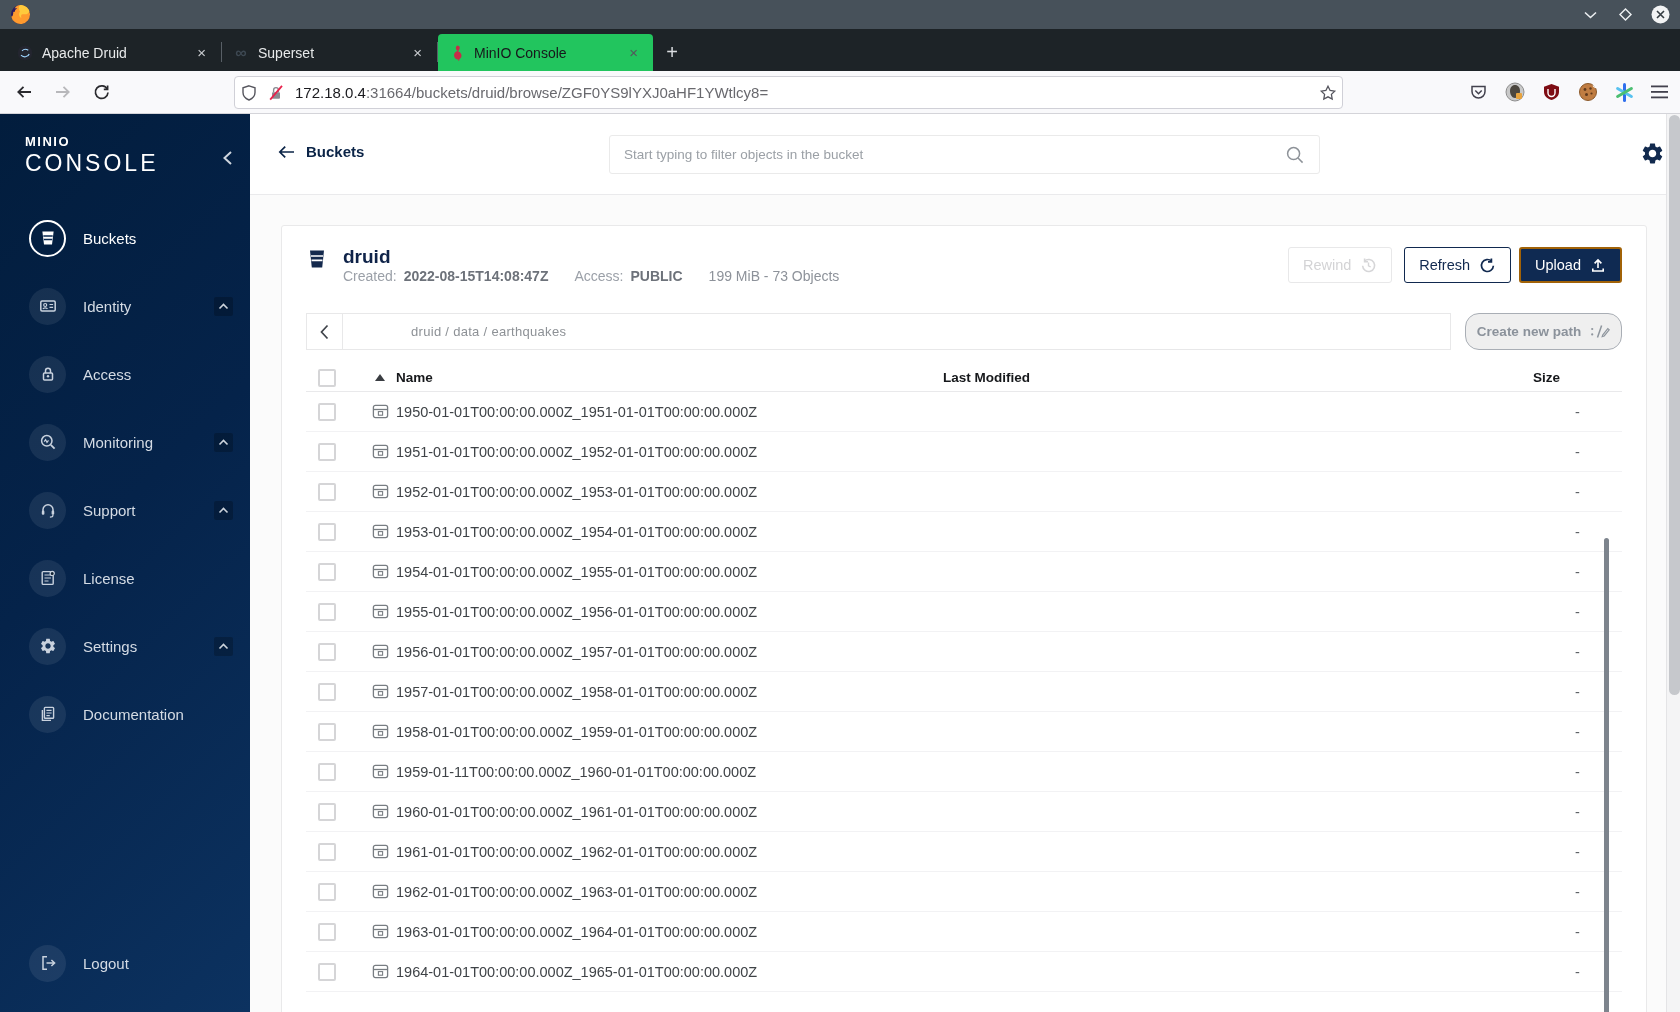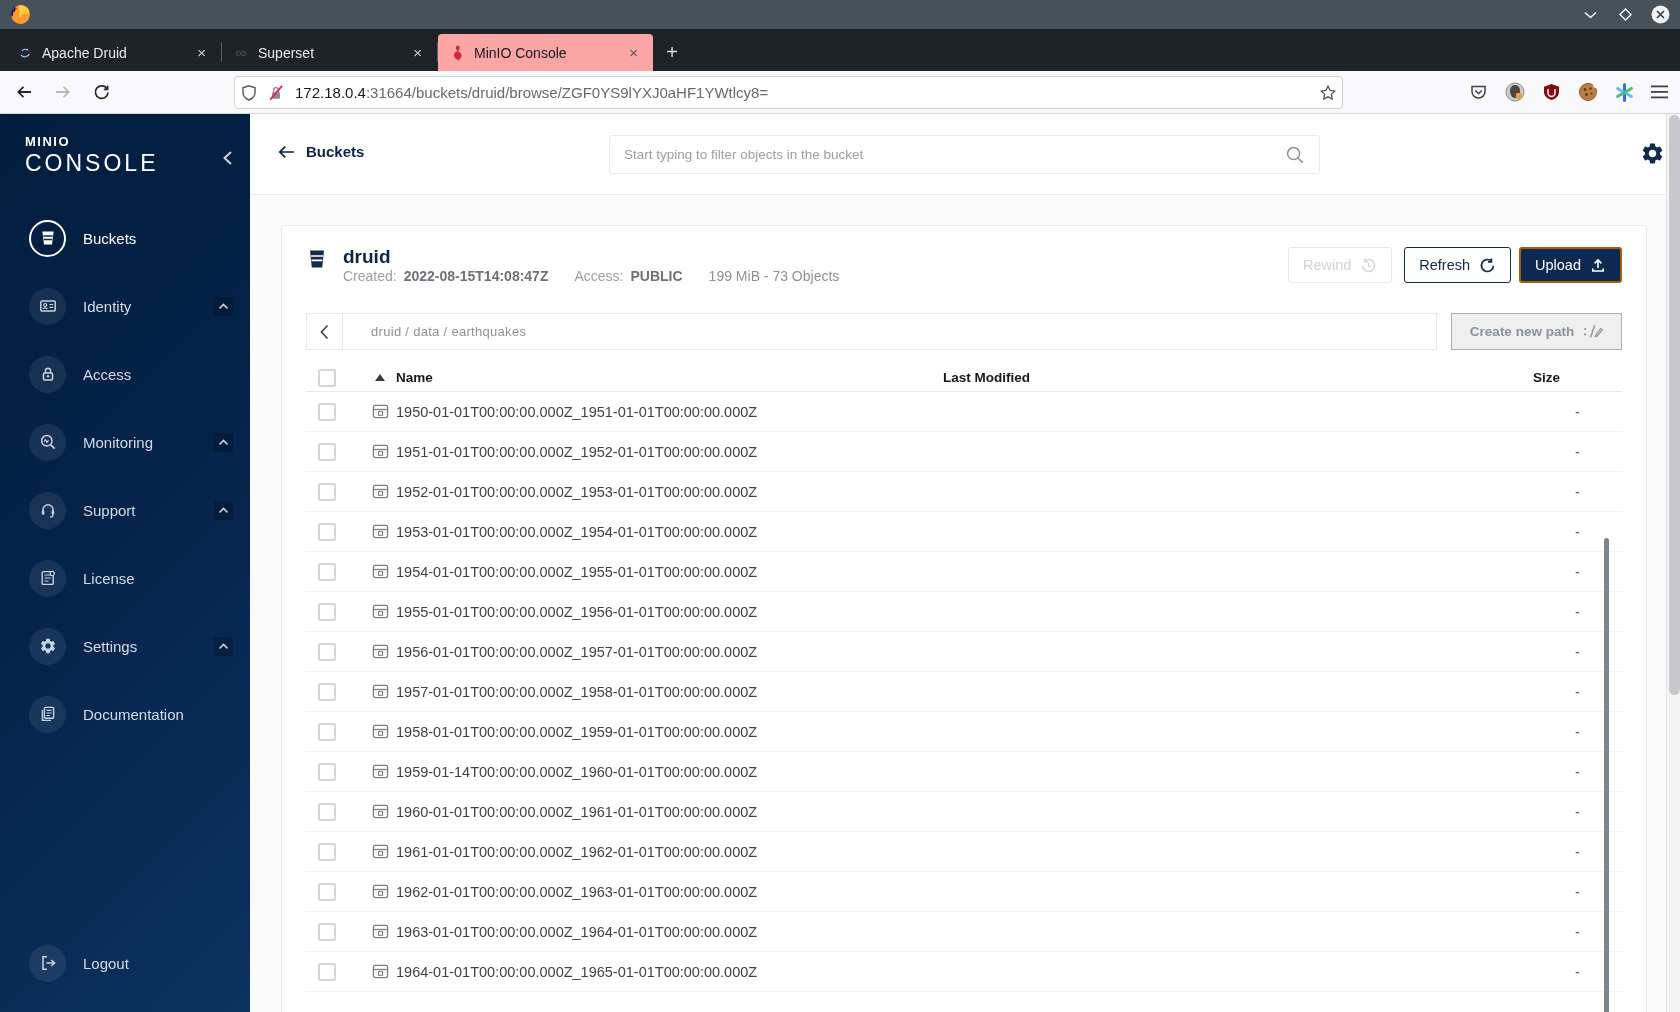--- a/index.html
+++ b/index.html
@@ -18,21 +18,21 @@
   .titlebar .win-title { position:absolute; left:0; right:0; text-align:center;
     color:#f7f8f9; font-size:14px; }
   .win-controls { position:absolute; right:10px; top:0; height:29px; display:flex; align-items:center; gap:15px; }
   .win-btn { width:20px; height:20px; display:flex; align-items:center; justify-content:center; }
 
   
   .tabbar { position:absolute; left:0; top:29px; width:1680px; height:42px;
     background:#1d2327; display:flex; align-items:flex-end; padding-left:6px; }
   .tab { width:215px; height:37px; border-radius:4px 4px 0 0; display:flex; align-items:center;
     padding:0 11px; font-size:14px; color:#e7e9ea; }
-  .tab.active { background:#fca5a5; color:#17171b; }
+  .tab.active { background:#22c55e; color:#17171b; }
   .tab .favicon { width:16px; height:16px; display:flex; align-items:center; justify-content:center; flex:none; }
   .tab .tab-label { margin-left:9px; white-space:nowrap; overflow:hidden; }
   .tab .tab-close { margin-left:auto; font-size:15px; color:#c9ccd0; line-height:1; padding:2px 4px; }
   .tab.active .tab-close { color:#55555c; }
   .tab-sep { width:1px; height:20px; background:#585f66; margin-bottom:9px; }
   .newtab-btn { width:30px; height:30px; margin-bottom:4px; margin-left:4px; color:#dadde0;
     font-size:20px; display:flex; align-items:center; justify-content:center; }
 
   
   .navbar { position:absolute; left:0; top:71px; width:1680px; height:43px;
@@ -94,25 +94,25 @@
   .meta-summary { color:#8d929a; }
   .head-buttons { margin-left:auto; display:flex; align-items:center; margin-top:1px; }
   .btn { height:36px; border-radius:3px; font-size:14.5px; display:flex; align-items:center;
     gap:9px; padding:0 14px; background:#fff; cursor:pointer; }
   .btn-disabled { border:1px solid #e8e8e9; color:#d3d3d5; margin-right:12px; cursor:default; }
   .btn-outline { border:1px solid #11294f; color:#11294f; margin-right:8px; }
   .btn-solid { background:#0f2a52; border:2px solid #a16207; color:#fff; }
 
   
   .path-row { margin-top:29px; display:flex; height:37px; }
-  .path-box { flex:1; border:1px solid #e8e8e9; display:flex; align-items:center; margin-right:14px; background:#fff; }
+  .path-box { flex:1; border:1px solid #e8e8e9; display:flex; align-items:center; margin-right:14px; background:#fff;gap:40px; }
   .path-back { width:36px; height:100%; border-right:1px solid #e8e8e9; display:flex;
     align-items:center; justify-content:center; cursor:pointer; }
   .path-text { padding-left:28px; font-size:13px; color:#8d9196; letter-spacing:0.3px; }
-  .create-path-btn { width:171px; border:1px solid #a9aeb5; border-radius:0; color:#8b929b;
+  .create-path-btn { width:157px; border:1px solid #a9aeb5; border-radius:14px; color:#8b929b;
     font-weight:700; font-size:13.5px; display:flex; align-items:center; justify-content:center; gap:9px; cursor:pointer; }
 
   
   .objects-table { margin-top:14px; position:relative; }
   .thead, .trow { display:grid; grid-template-columns:20px 58px 547px 430px 250px;
     align-items:center; padding-left:12px; }
   .thead { height:28px; border-bottom:1px solid #e9e9eb; font-size:13.5px; font-weight:700; color:#16181b; }
   .trow { height:40px; border-bottom:1px solid #f2f2f4; font-size:14.5px; color:#3f4347; }
   .checkbox { width:18px; height:18px; border:2px solid #d5d5d7; border-radius:2px; background:#fff; cursor:pointer; }
   .sort-caret { width:0; height:0; border-left:5px solid transparent; border-right:5px solid transparent;
@@ -639,21 +639,21 @@
 
   <div class="trow">
     <span class="checkbox"></span>
     <span class="obj-icon-cell">
       <svg width="17" height="17" viewBox="0 0 17 17">
         <rect x="1.4" y="2.4" width="14.2" height="12.2" rx="2" fill="none" stroke="#787d82" stroke-width="1.3"></rect>
         <path d="M1.4 6.5h14.2" stroke="#787d82" stroke-width="1.3"></path>
         <rect x="6.4" y="8.6" width="4.2" height="3.6" fill="none" stroke="#787d82" stroke-width="1.1"></rect>
       </svg>
     </span>
-    <span>1959-01-14T00:00:00.000Z_1960-01-01T00:00:00.000Z</span>
+    <span>1959-01-11T00:00:00.000Z_1960-01-01T00:00:00.000Z</span>
     <span></span>
     <span class="size-cell">-</span>
   </div>
 
   <div class="trow">
     <span class="checkbox"></span>
     <span class="obj-icon-cell">
       <svg width="17" height="17" viewBox="0 0 17 17">
         <rect x="1.4" y="2.4" width="14.2" height="12.2" rx="2" fill="none" stroke="#787d82" stroke-width="1.3"></rect>
         <path d="M1.4 6.5h14.2" stroke="#787d82" stroke-width="1.3"></path>

